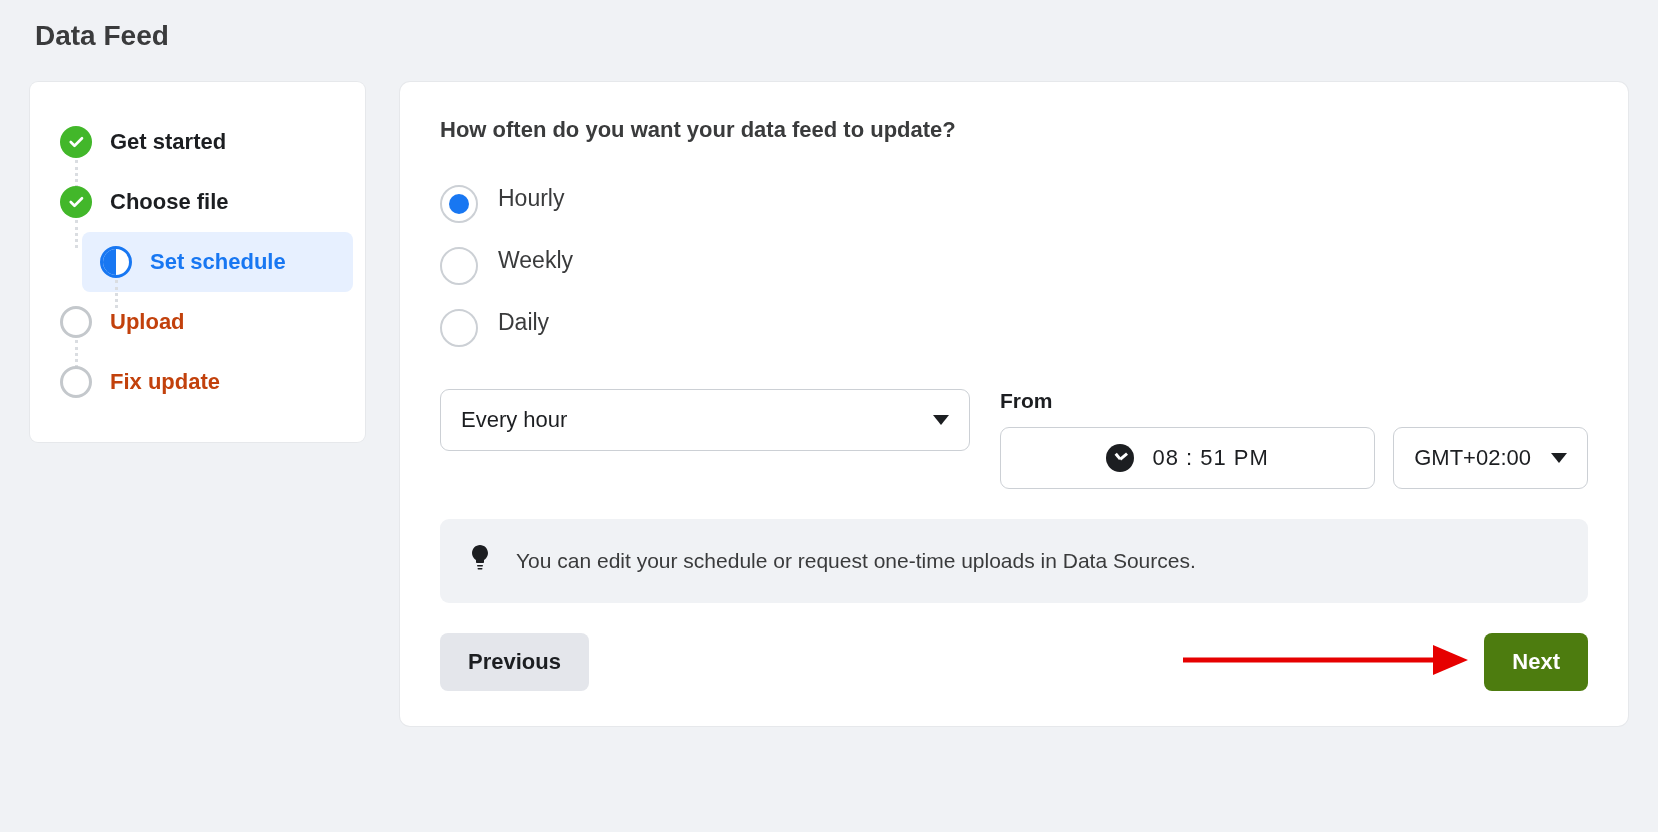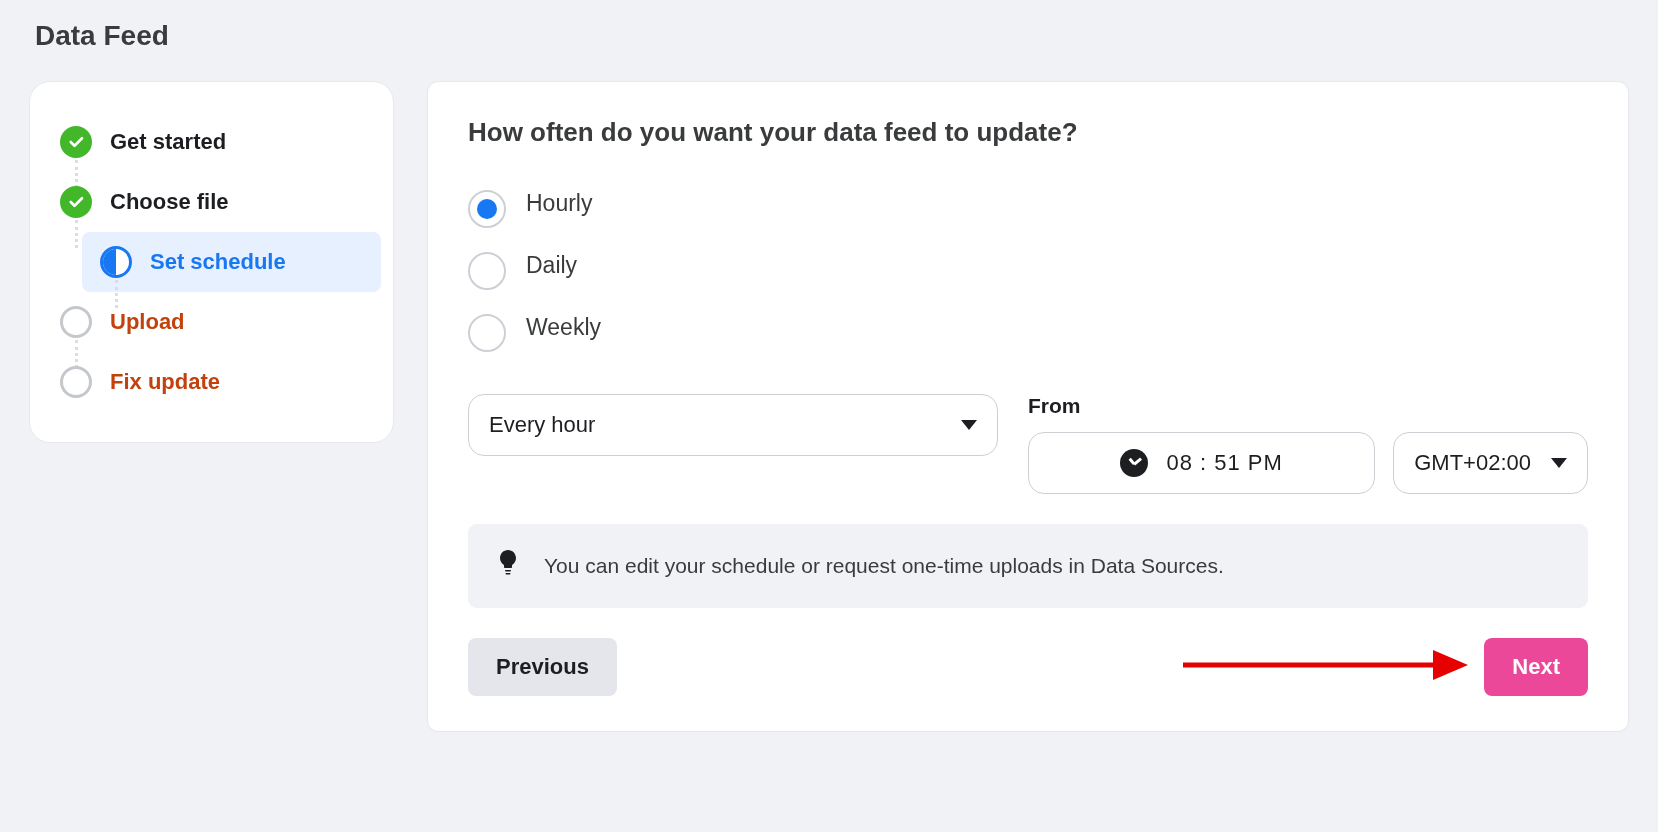--- a/index.html
+++ b/index.html
@@ -20,23 +20,23 @@
       margin-bottom: 30px;
       margin-left: 5px;
     }
     .layout {
       display: flex;
       gap: 35px;
       align-items: flex-start;
     }
     .sidebar {
       background: #fff;
-      border-radius: 20px;
+      border-radius: 8px;
       padding: 30px 12px;
-      width: 363px;
+      width: 335px;
       flex-shrink: 0;
       box-shadow: 0 0 0 1px rgba(0,0,0,0.04);
     }
     .step-item {
       display: flex;
       align-items: center;
       gap: 18px;
       padding: 14px 18px;
       border-radius: 8px;
       position: relative;
@@ -102,21 +102,21 @@
       z-index: 0;
     }
     .main-panel {
       background: #fff;
       border-radius: 10px;
       padding: 35px 40px;
       flex: 1;
       box-shadow: 0 0 0 1px rgba(0,0,0,0.04);
     }
     .question {
-      font-size: 26px;
+      font-size: 22px;
       font-weight: 700;
       color: #3a3b3c;
       margin-bottom: 30px;
     }
     .radio-group {
       margin-bottom: 30px;
     }
     .radio-option {
       display: flex;
       align-items: flex-start;
@@ -165,21 +165,21 @@
       color: #1c1e21;
       margin-bottom: 14px;
       display: block;
     }
     .from-controls {
       display: flex;
       gap: 18px;
     }
     .select-control, .time-control, .tz-control {
       border: 1px solid #ccd0d5;
-      border-radius: 16px;
+      border-radius: 9px;
       height: 62px;
       display: flex;
       align-items: center;
       padding: 0 20px;
       font-size: 22px;
       color: #1c1e21;
       background: #fff;
       cursor: pointer;
       position: relative;
     }
@@ -261,21 +261,21 @@
       font-size: 22px;
       font-weight: 600;
       border: none;
       cursor: pointer;
     }
     .btn-prev {
       background: #e4e6eb;
       color: #1c1e21;
     }
     .btn-next {
-      background: #ec4899;
+      background: #4d7c0f;
       color: #fff;
     }
     .arrow-svg {
       width: 290px;
       height: 50px;
     }
     .next-wrapper {
       position: relative;
       display: flex;
       align-items: center;
@@ -332,25 +332,25 @@
   <main class="main-panel">
     <h2 class="question">How often do you want your data feed to update?</h2>
 
     <div class="radio-group">
       <label class="radio-option">
         <span class="radio-circle selected"></span>
         <span class="radio-label">Hourly</span>
       </label>
       <label class="radio-option">
         <span class="radio-circle"></span>
-        <span class="radio-label">Daily</span>
+        <span class="radio-label">Weekly</span>
       </label>
       <label class="radio-option">
         <span class="radio-circle"></span>
-        <span class="radio-label">Weekly</span>
+        <span class="radio-label">Daily</span>
       </label>
     </div>
 
     <div class="field-row">
       <div class="field-col repeat-col">
         <div class="select-control">
           <span>Every hour</span>
           <span class="caret-down"></span>
         </div>
       </div>

